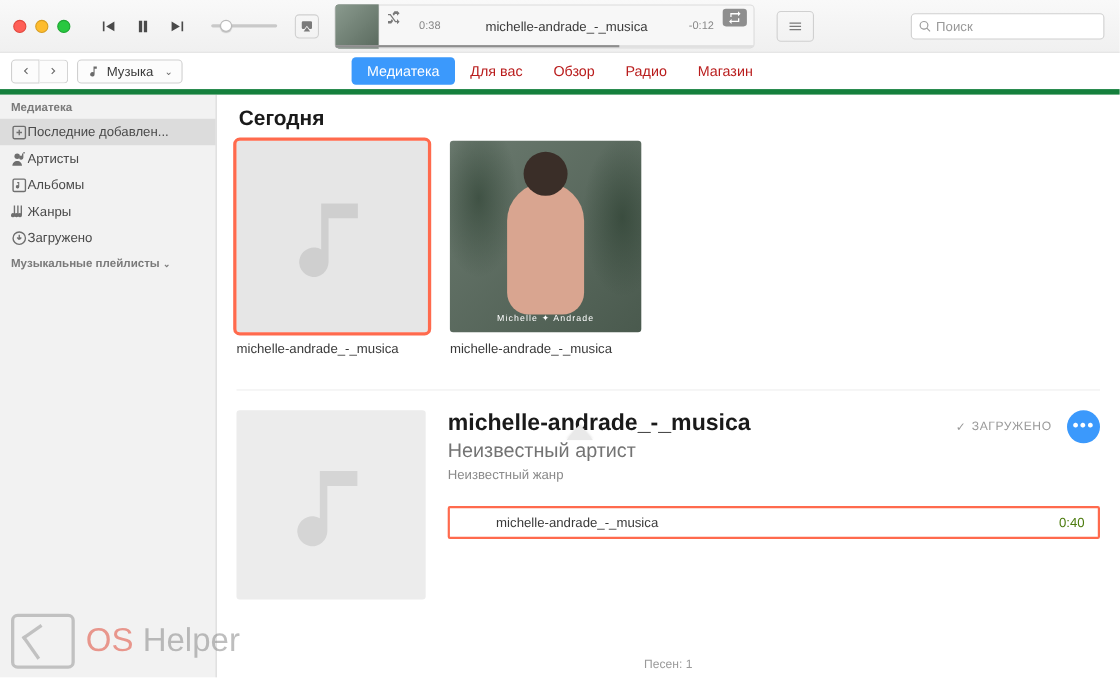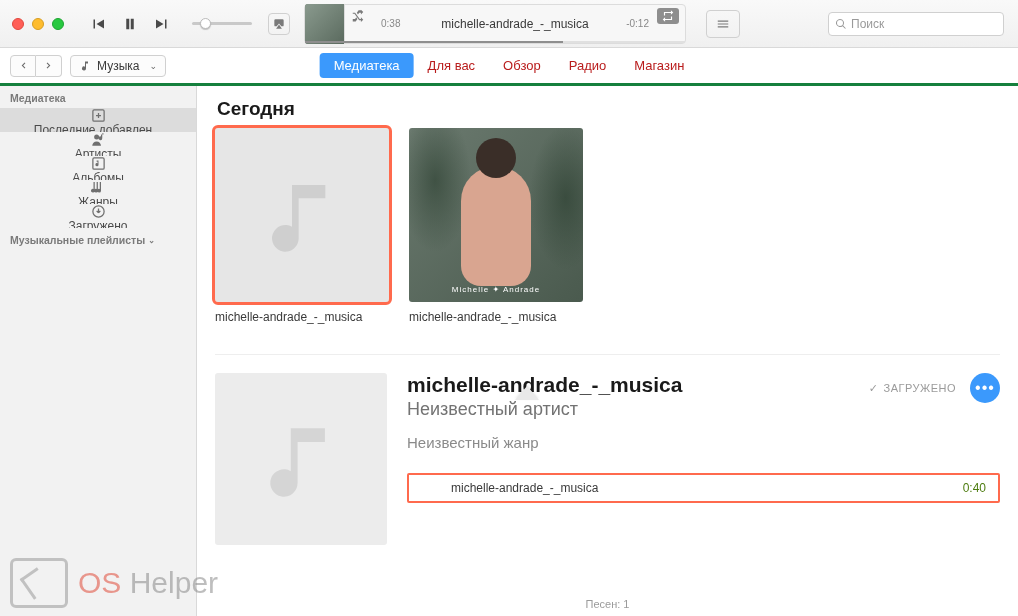--- a/index.html
+++ b/index.html
@@ -33,38 +33,38 @@
   .lcd-repeat svg{fill:#fff;width:14px;height:14px;}
   .lcd-progress{position:absolute;bottom:0;left:0;right:0;height:2px;background:#e0e0e0;}
   .lcd-progress-fill{height:100%;width:68%;background:#8e8e8e;}
 
   .queue-btn{width:34px;height:28px;border:1px solid #d0d0d0;border-radius:4px;margin-left:14px;display:flex;align-items:center;justify-content:center;}
   .spacer{flex:1;}
   .search{width:176px;height:24px;border:1px solid #d0d0d0;border-radius:4px;background:#fff;display:flex;align-items:center;padding:0 6px;gap:4px;color:#9a9a9a;font-size:12px;margin-right:6px;}
   .search svg{width:12px;height:12px;fill:#9a9a9a;}
 
   
-  .navbar{height:38px;border-bottom:3px solid #15803d;display:flex;align-items:center;padding:0 10px;background:#fff;}
+  .navbar{height:38px;border-bottom:5px solid #15803d;display:flex;align-items:center;padding:0 10px;background:#fff;}
   .nav-back,.nav-fwd{width:26px;height:22px;border:1px solid #d0d0d0;background:#fcfcfc;display:flex;align-items:center;justify-content:center;}
   .nav-back{border-radius:4px 0 0 4px;}
   .nav-fwd{border-radius:0 4px 4px 0;border-left:none;}
   .nav-back svg,.nav-fwd svg{width:9px;height:9px;fill:#6a6a6a;}
   .source-picker{height:22px;border:1px solid #d0d0d0;border-radius:4px;margin-left:8px;display:flex;align-items:center;padding:0 8px;gap:6px;font-size:12px;color:#3a3a3a;background:#fcfcfc;}
   .source-picker .chev{font-size:9px;color:#6a6a6a;margin-left:4px;}
 
   .tabs{flex:0 0 auto;margin:0 auto;display:flex;gap:0;align-items:center;position:absolute;left:50%;transform:translateX(-50%);}
   .navbar{position:relative;}
   .tab{font-size:13px;color:#b91c1c;padding:5px 14px;border-radius:4px;}
   .tab.active{background:#3b99fc;color:#fff;}
 
   
   .body{display:flex;height:calc(616px - 48px - 38px);}
   .sidebar{width:197px;background:#f2f2f2;border-right:1px solid #d9d9d9;font-size:12px;color:#4a4a4a;}
   .sb-header{padding:6px 10px 4px;font-size:10.5px;color:#7a7a7a;font-weight:600;}
-  .sb-item{display:flex;align-items:center;gap:0;padding:0 10px;height:24px;flex-direction:column;}
+  .sb-item{display:flex;align-items:center;gap:0;padding:0 10px;height:24px;}
   .sb-item.selected{background:#dcdcdc;}
   .sb-item svg{width:15px;height:15px;fill:#6f6f6f;flex-shrink:0;}
   .sb-item span{white-space:nowrap;overflow:hidden;text-overflow:ellipsis;}
   .sb-header.pl{display:flex;align-items:center;gap:3px;cursor:default;}
   .sb-header.pl .chev{font-size:8px;}
 
   .main{flex:1;overflow:auto;padding:12px 18px 10px 18px;position:relative;}
   .section-title{font-size:19px;font-weight:700;color:#1a1a1a;margin:0 0 8px 2px;}
   .albums{display:flex;gap:20px;}
   .album{width:174px;}
@@ -85,21 +85,21 @@
   .callout{position:absolute;left:318px;top:300px;width:0;height:0;border-left:12px solid transparent;border-right:12px solid transparent;border-bottom:14px solid #e9e9e9;filter:drop-shadow(0 -1px 1px rgba(0,0,0,.1));}
 
   .detail{margin-top:30px;border-top:1px solid #eee;padding-top:18px;display:flex;gap:20px;min-height:190px;}
   .detail-art{width:172px;height:172px;background:#ececec;border-radius:3px;display:flex;align-items:center;justify-content:center;flex-shrink:0;}
   .detail-art svg{width:82px;height:82px;fill:#d5d5d5;}
   .detail-main{flex:1;display:flex;flex-direction:column;}
   .detail-head{display:flex;align-items:flex-start;}
   .detail-titles{flex:1;}
   .detail-title{font-size:21px;font-weight:700;color:#1a1a1a;}
   .detail-artist{font-size:18px;color:#737373;margin-top:2px;}
-  .detail-genre{font-size:15px;color:#8a8a8a;margin-top:14px;}
+  .detail-genre{font-size:12px;color:#8a8a8a;margin-top:4px;}
   .detail-right{display:flex;align-items:center;gap:14px;}
   .detail-status{font-size:11px;color:#9a9a9a;letter-spacing:.5px;display:flex;align-items:center;gap:5px;}
   .detail-status::before{content:"✓";color:#9a9a9a;font-size:11px;}
   .more-btn{width:30px;height:30px;border-radius:50%;background:#3b99fc;color:#fff;display:flex;align-items:center;justify-content:center;font-size:16px;letter-spacing:1px;}
 
   .tracklist{margin-top:22px;}
   .track-row{display:flex;align-items:center;height:30px;border:2px solid #ff6a4d;border-radius:2px;padding:0 12px;font-size:12px;color:#3a3a3a;background:#fff;}
   .track-row .num{width:24px;color:#8a8a8a;text-align:center;}
   .track-row .tname{flex:1;padding-left:6px;}
   .track-row .dur{color:#4d7c0f;}

